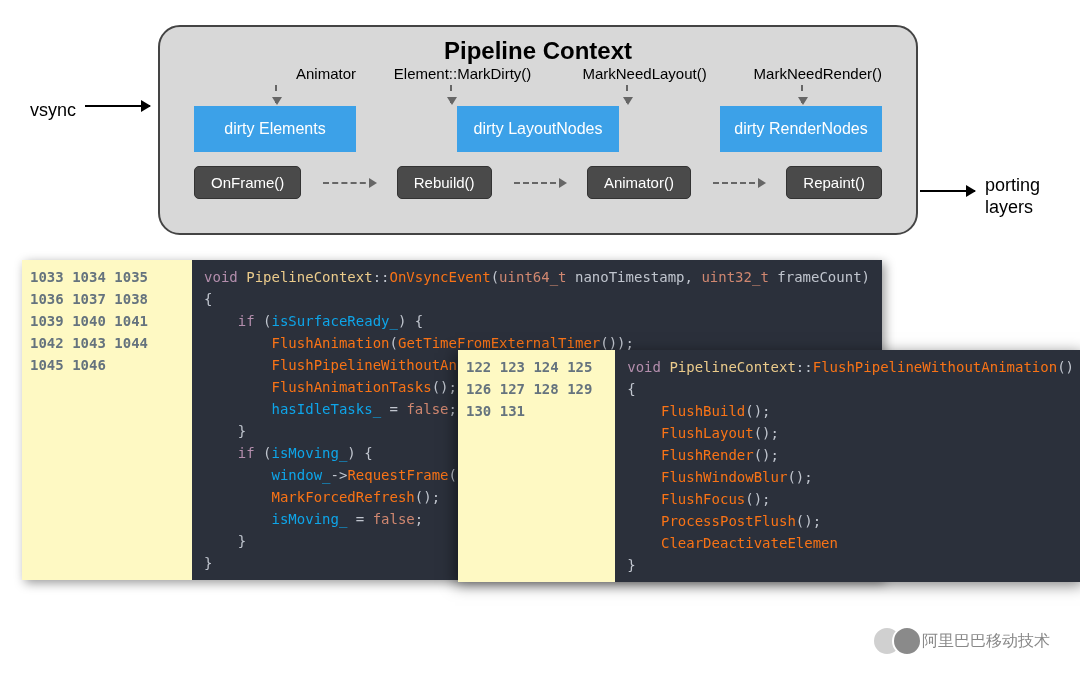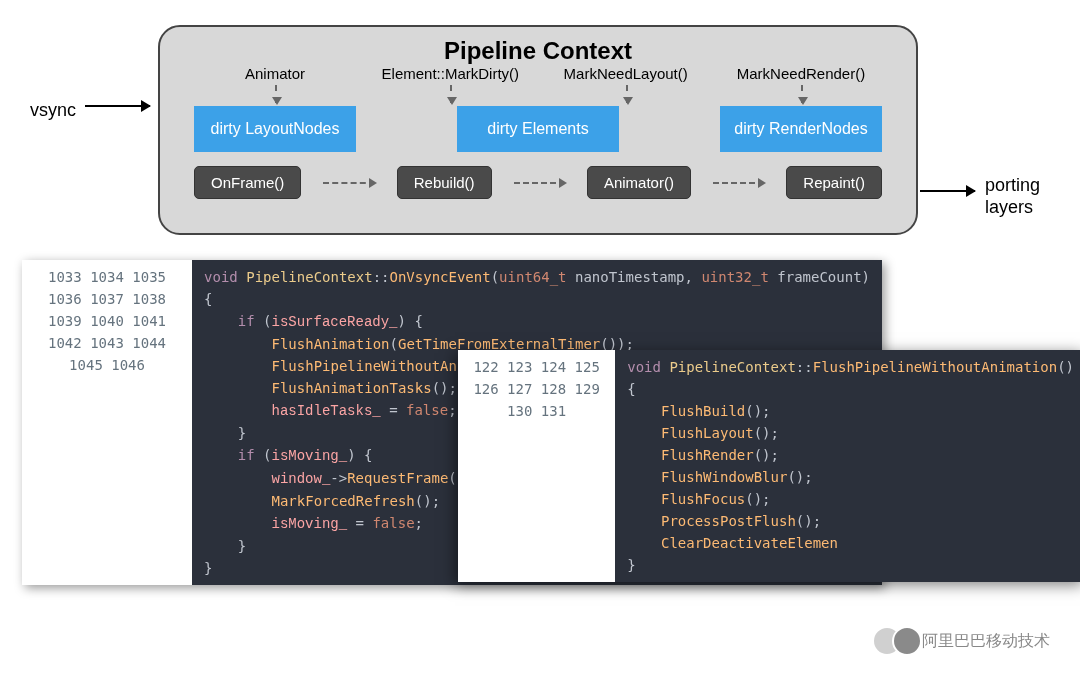--- a/index.html
+++ b/index.html
@@ -81,21 +81,21 @@
     font-size: 24px;
     font-weight: bold;
   }
   .row-triggers {
     display: flex;
     justify-content: space-between;
     padding: 0 14px;
   }
   .trigger {
     width: 162px;
-    text-align: center;
+    text-align: right;
     font-size: 15px;
     position: relative;
   }
   .trigger .dash-down {
     position: absolute;
     left: 50%;
     top: 20px;
     width: 0;
     height: 18px;
     border-left: 2px dashed #666;
@@ -163,25 +163,26 @@
     position: absolute;
     background: #2b303b;
     box-shadow: 3px 3px 10px rgba(0,0,0,0.4);
     font-family: Menlo, Consolas, monospace;
     font-size: 14px;
     line-height: 22px;
     color: #c0c5ce;
     display: flex;
   }
   .code-panel .gutter {
-    background: #ffffff;
+    background: #fef9c3;
     color: #65737e;
     padding: 6px 8px;
-    text-align: center;
+    text-align: left;
     user-select: none;
+    font-weight: bold;
   }
   .code-panel .code {
     padding: 6px 12px;
     white-space: pre;
   }
   #panel1 {
     left: 22px;
     top: 260px;
     width: 860px;
   }
@@ -189,22 +190,22 @@
     left: 438px;
     top: 350px;
     width: 628px;
     box-shadow: -3px 3px 14px rgba(0,0,0,0.5);
     margin-left: 20px;
   }
 
   .tok-kw { color: #b48ead; }
   .tok-type { color: #d08770; }
   .tok-cls { color: #ebcb8b; }
-  .tok-fn { color: #fdba74; }
-  .tok-mem { color: #fca5a5; font-family: Liberation Mono, monospace; }
+  .tok-fn { color: #f97316; }
+  .tok-mem { color: #0ea5e9; }
   .tok-op { color: #c0c5ce; }
   .tok-bool { color: #d08770; }
 
   
   .wm {
     position: absolute;
     right: 30px;
     bottom: 20px;
     display: flex;
     align-items: center;
@@ -236,22 +237,22 @@
     <div class="context-title">Pipeline Context</div>
 
     <div class="row-triggers">
       <div class="trigger"><span>Animator</span><div class="dash-down"></div></div>
       <div class="trigger"><span>Element::MarkDirty()</span><div class="dash-down"></div></div>
       <div class="trigger"><span>MarkNeedLayout()</span><div class="dash-down"></div></div>
       <div class="trigger"><span>MarkNeedRender()</span><div class="dash-down"></div></div>
     </div>
 
     <div class="row-blue">
+      <div class="blue-box">dirty Elements</div>
       <div class="blue-box">dirty LayoutNodes</div>
-      <div class="blue-box">dirty Elements</div>
       <div class="blue-box">dirty RenderNodes</div>
     </div>
 
     <div class="row-dark">
       <div class="dark-box">OnFrame()</div>
       <div class="dash-right"></div>
       <div class="dark-box">Rebuild()</div>
       <div class="dash-right"></div>
       <div class="dark-box">Animator()</div>
       <div class="dash-right"></div>

